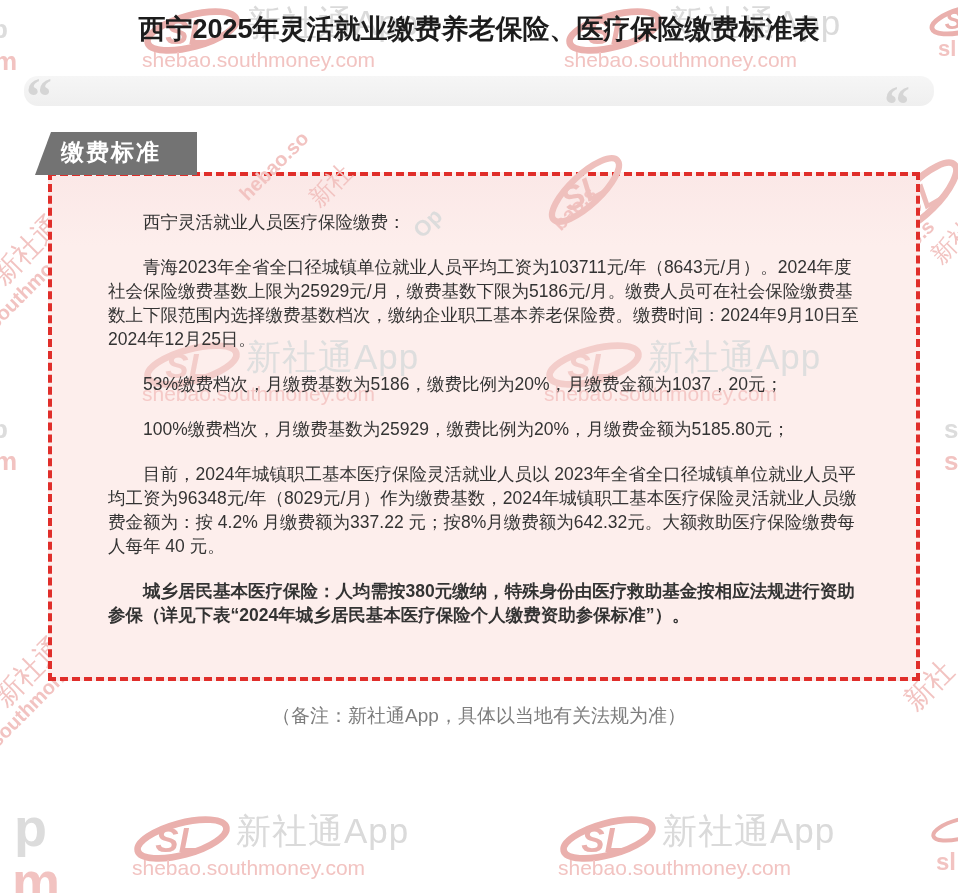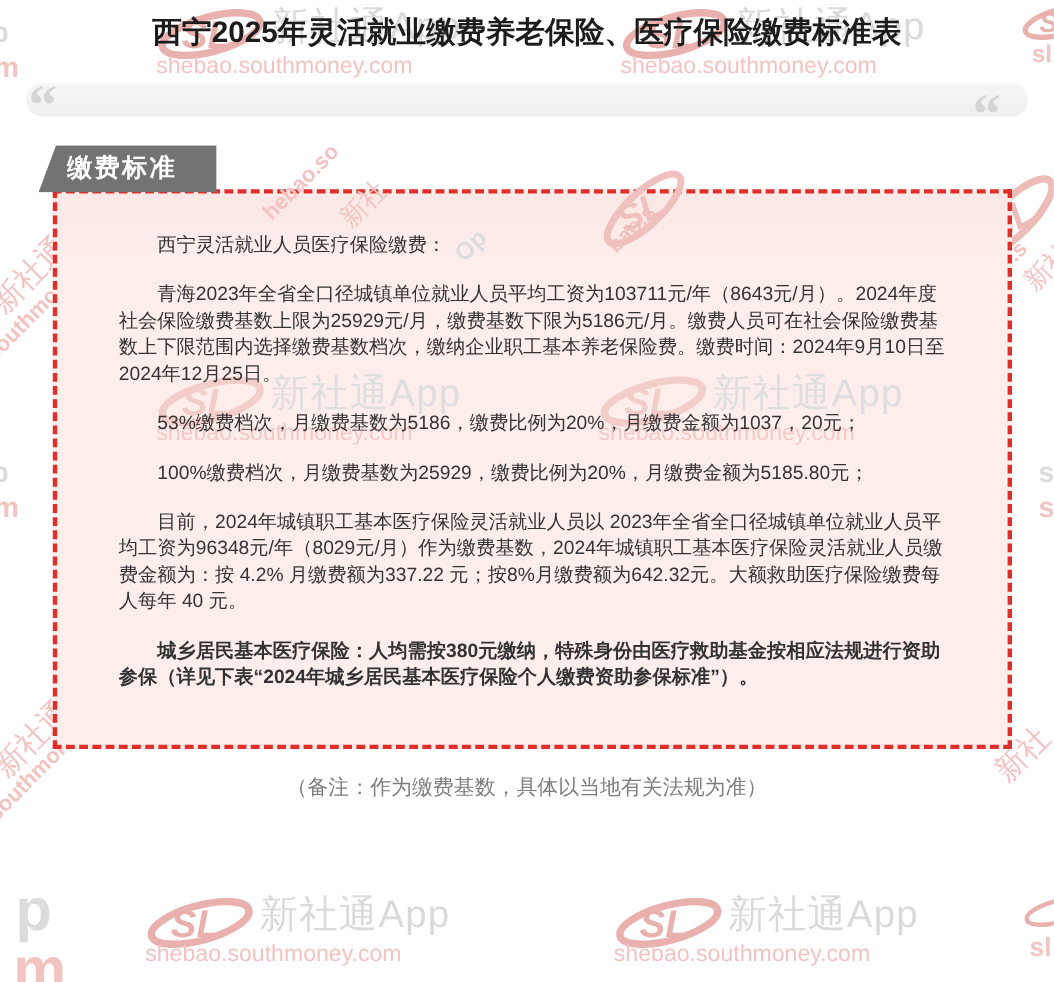--- a/index.html
+++ b/index.html
@@ -174,16 +174,16 @@
   <span class="frag fp rot" style="left:250px;top:15px;font-size:24px;font-weight:normal;">新社</span>
 
   <p>西宁灵活就业人员医疗保险缴费：</p>
   <p>青海2023年全省全口径城镇单位就业人员平均工资为103711元/年（8643元/月）。2024年度社会保险缴费基数上限为25929元/月，缴费基数下限为5186元/月。缴费人员可在社会保险缴费基数上下限范围内选择缴费基数档次，缴纳企业职工基本养老保险费。缴费时间：2024年9月10日至2024年12月25日。</p>
   <p>53%缴费档次，月缴费基数为5186，缴费比例为20%，月缴费金额为1037，20元；</p>
   <p>100%缴费档次，月缴费基数为25929，缴费比例为20%，月缴费金额为5185.80元；</p>
   <p>目前，2024年城镇职工基本医疗保险灵活就业人员以 2023年全省全口径城镇单位就业人员平均工资为96348元/年（8029元/月）作为缴费基数，2024年城镇职工基本医疗保险灵活就业人员缴费金额为：按 4.2% 月缴费额为337.22 元；按8%月缴费额为642.32元。大额救助医疗保险缴费每 人每年 40 元。</p>
   <p>城乡居民基本医疗保险：人均需按380元缴纳，特殊身份由医疗救助基金按相应法规进行资助参保（详见下表“2024年城乡居民基本医疗保险个人缴费资助参保标准”）。</p>
 </div>
 
-<div class="footer-note">（备注：作为缴费基数，具体以当地有关法规为准）</div>
+<div class="footer-note">（备注：新社通App，具体以当地有关法规为准）</div>
 
 
 
 
 </body></html>

